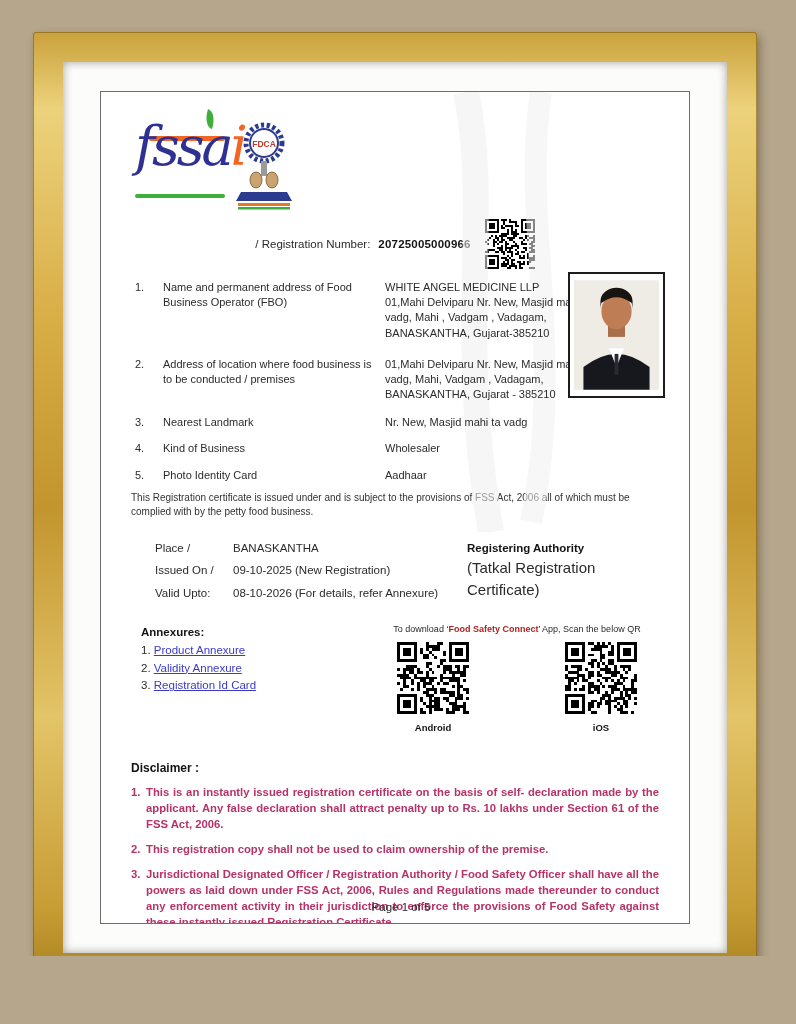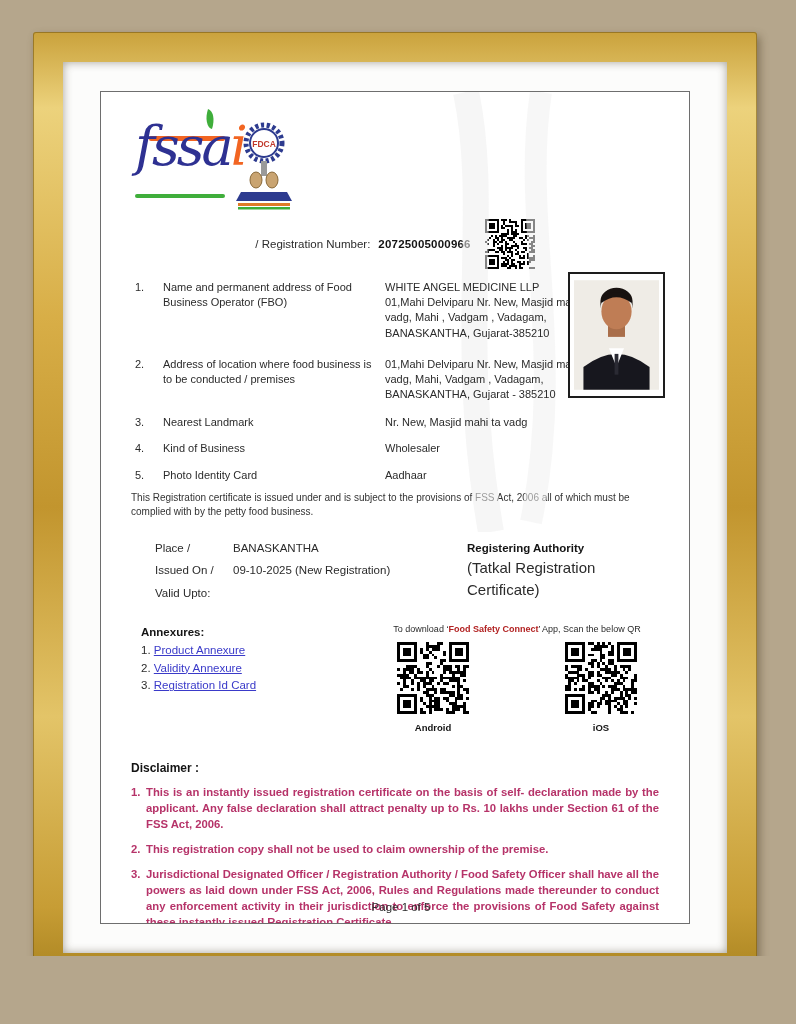--- a/index.html
+++ b/index.html
@@ -388,20 +388,21 @@
 
         <p class="subject-note">This Registration certificate is issued under and is subject to the provisions of FSS Act, 2006 all of which must be complied with by the petty food business.</p>
 
         <div class="issue-block">
           <div class="issue-left">
             <span>Place /</span>
             <span>BANASKANTHA</span>
             <span>Issued On /</span>
             <span>09-10-2025 (New Registration)</span>
             <span>Valid Upto:</span>
+            <span>08-10-2026 (For details, refer Annexure)</span>
           </div>
           <div class="issue-right">
             <div class="authority-title">Registering Authority</div>
             <div class="authority-sub">(Tatkal Registration Certificate)</div>
           </div>
         </div>
 
         <div class="annex-row">
           <div class="annex-left">
             <div class="annex-title">Annexures:</div>

